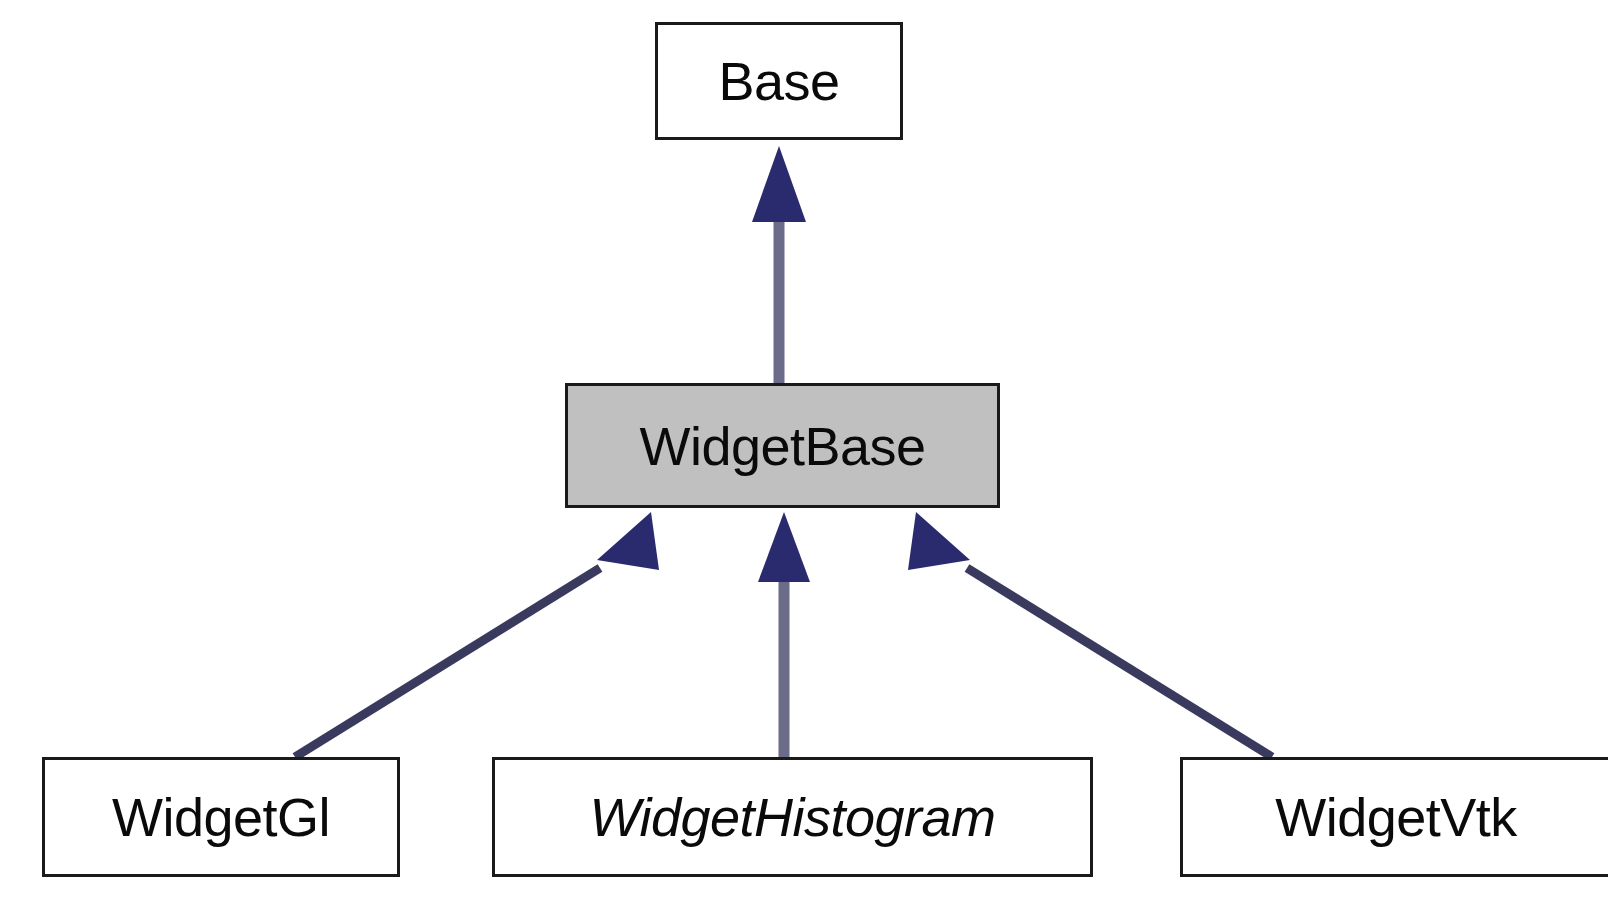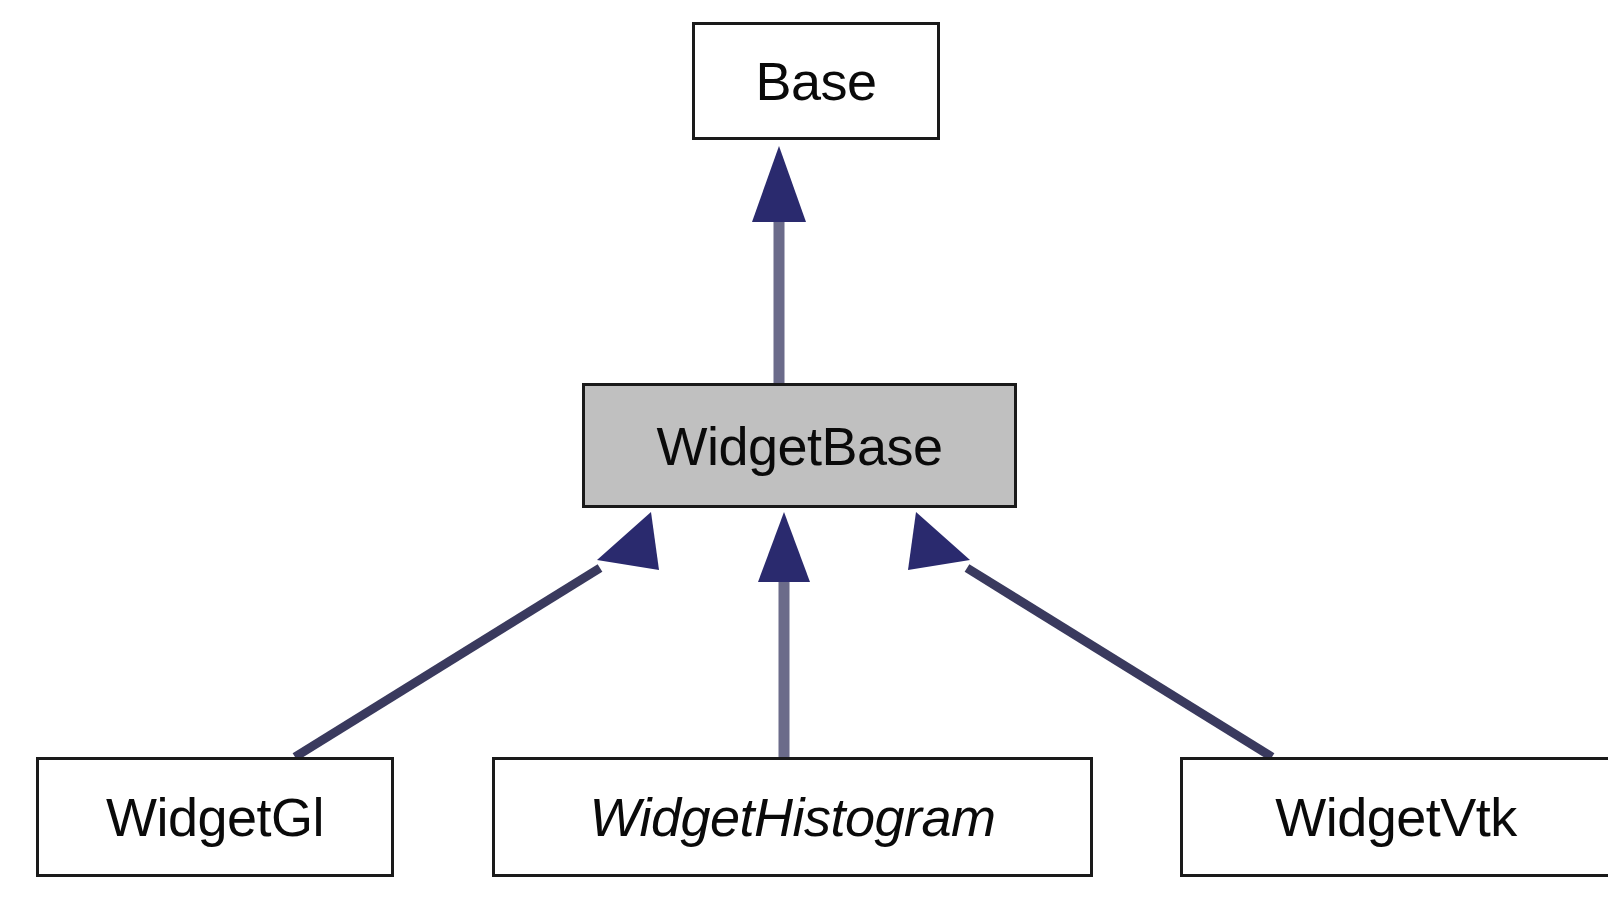--- a/index.html
+++ b/index.html
@@ -40,23 +40,23 @@
   }
   .class-node-label {
     font-family: "Liberation Sans", sans-serif;
     font-size: 54px;
     font-weight: 400;
     color: #0a0a0a;
     line-height: 1;
     white-space: nowrap;
     letter-spacing: -0.5px;
   }
-  .node-base        { left: 692px;  top: 22px;  width: 248px; height: 118px; }
-  .node-widgetbase  { left: 565px;  top: 383px; width: 435px; height: 125px; margin-left: 17px; }
-  .node-widgetgl    { left: 36px;   top: 757px; width: 358px; height: 120px; text-align: center; }
+  .node-base        { left: 655px;  top: 22px;  width: 248px; height: 118px; }
+  .node-widgetbase  { left: 565px;  top: 383px; width: 435px; height: 125px; }
+  .node-widgetgl    { left: 42px;   top: 757px; width: 358px; height: 120px; text-align: center; }
   .node-widgethist  { left: 492px;  top: 757px; width: 601px; height: 120px; font-style: italic; }
   .node-widgetvtk   { left: 1180px; top: 757px; width: 432px; height: 120px; }
 </style>
 </head>
 <body>
 
 <div id="diagram-canvas">
 
   <svg id="edge-layer" viewBox="0 0 1608 917">
 

